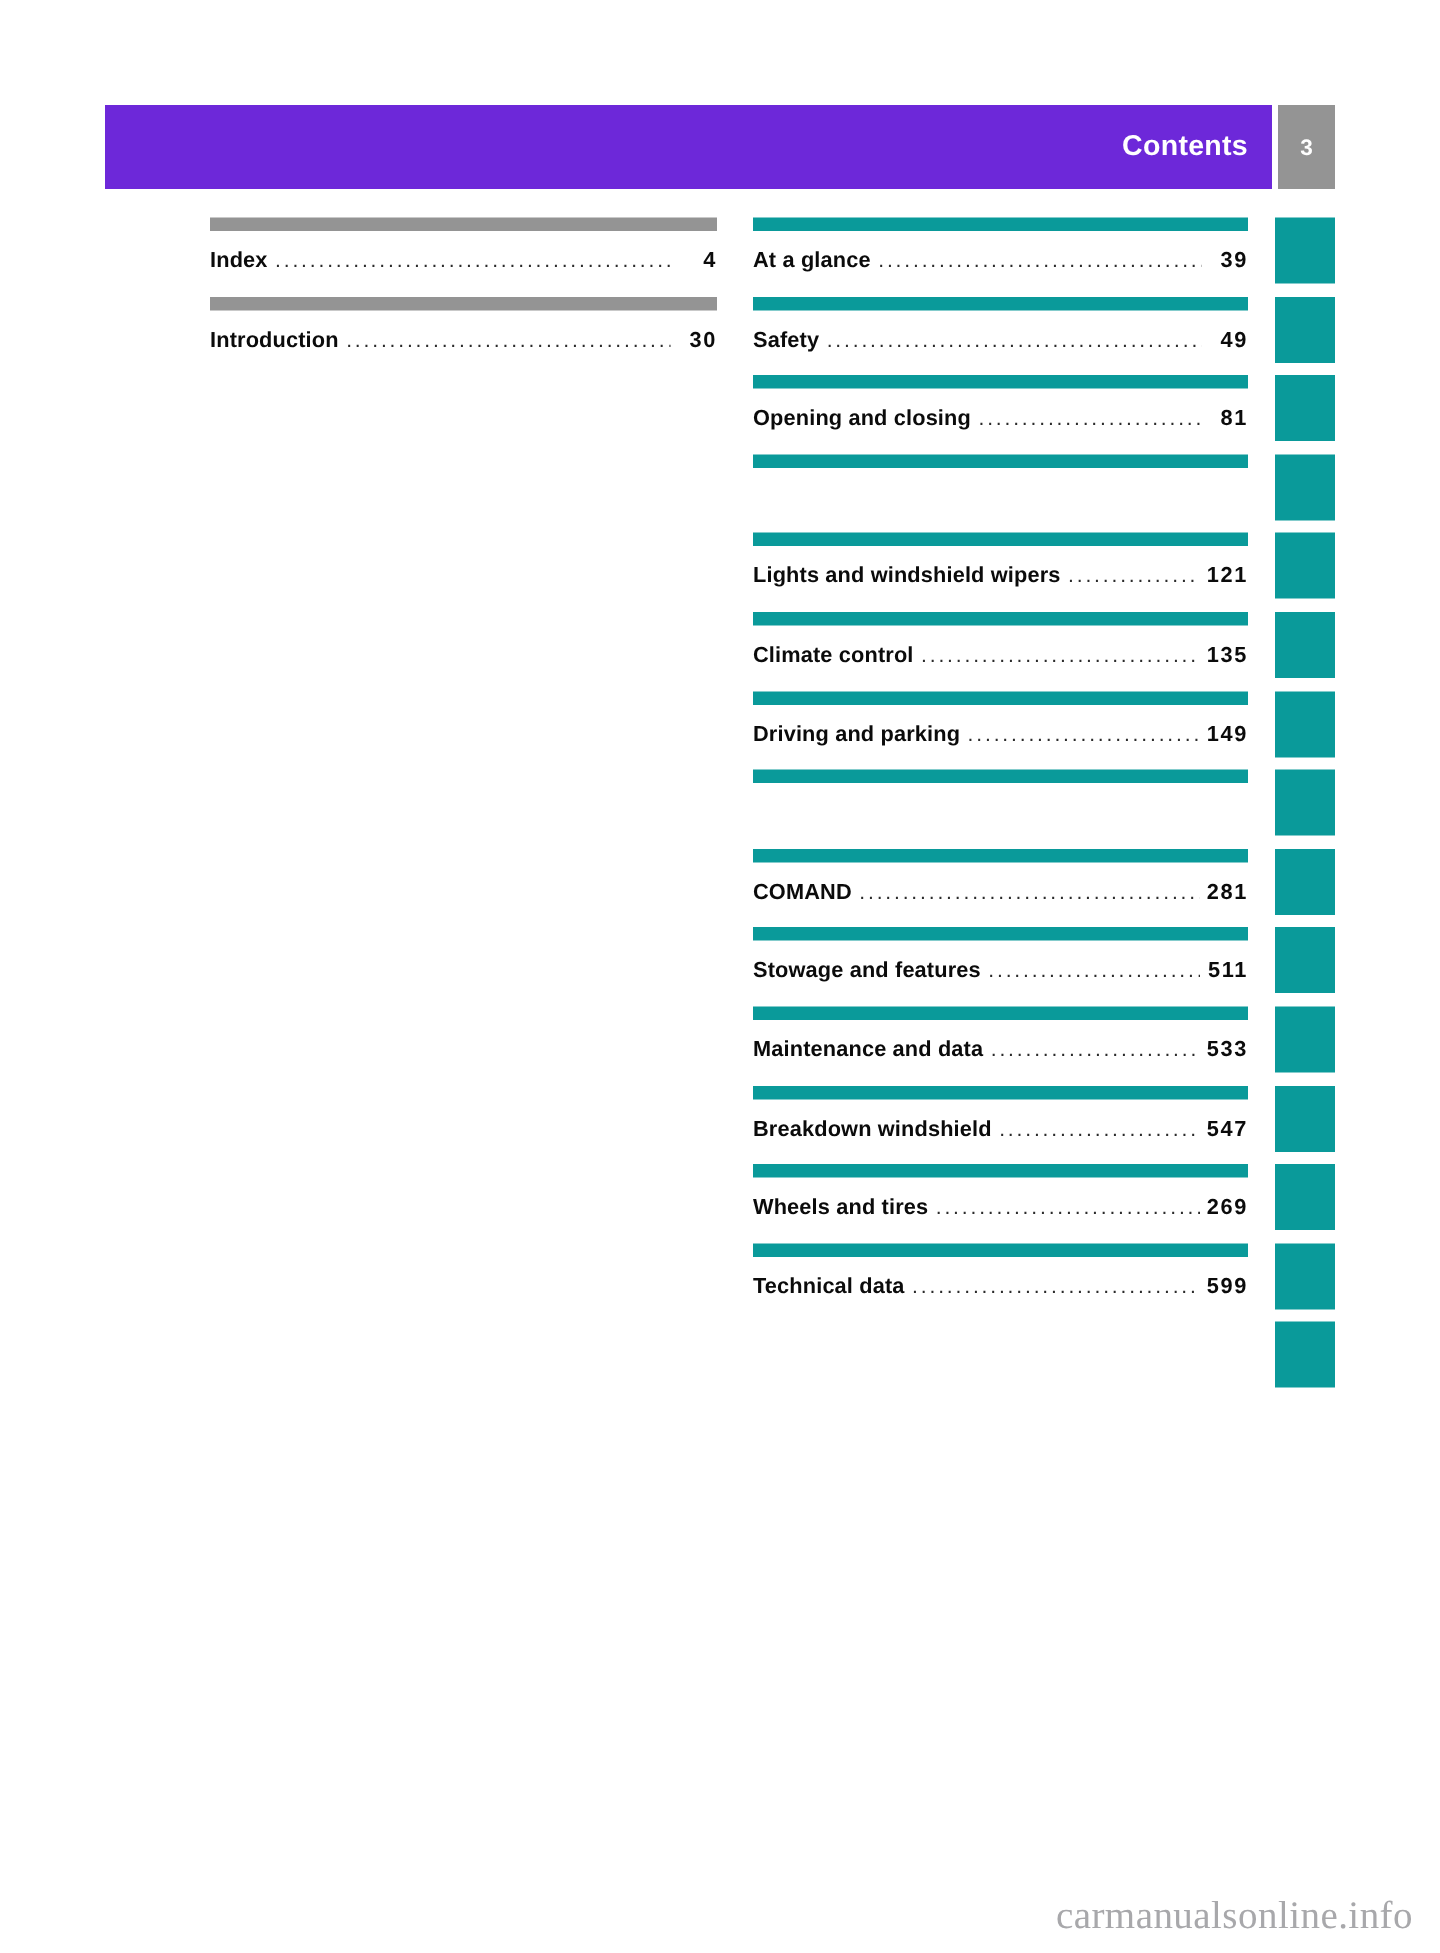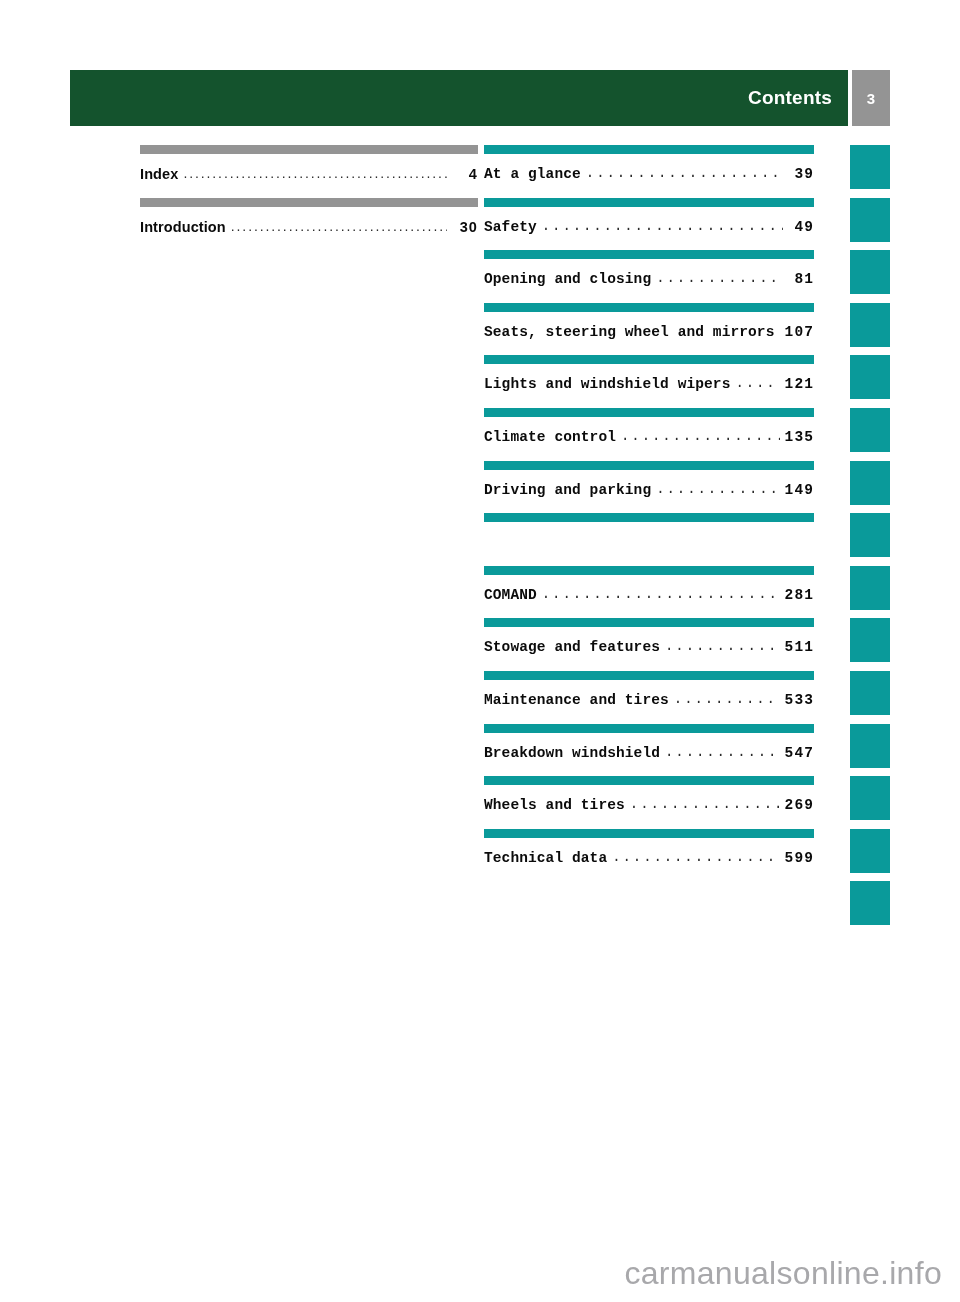--- a/index.html
+++ b/index.html
@@ -20,21 +20,21 @@
     position: absolute;
     left: 70px;
     top: 70px;
     width: 820px;
     height: 56px;
     display: flex;
     align-items: stretch;
   }
   .header-bar {
     flex: 1 1 auto;
-    background: #14532d;
+    background: #6d28d9;
     display: flex;
     align-items: center;
     justify-content: flex-end;
     padding-right: 16px;
     box-sizing: border-box;
   }
   .header-title {
     color: #ffffff;
     font-size: 19px;
     font-weight: bold;
@@ -62,21 +62,21 @@
     left: 0;
     top: 145px;
     width: 960px;
   }
 
   .col {
     position: absolute;
     top: 0;
   }
   .col-left  { left: 140px; width: 338px; }
-  .col-right { left: 484px; width: 330px; font-family: Liberation Mono, monospace; }
+  .col-right { left: 502px; width: 330px; }
 
   
   .toc-entry {
     position: relative;
     height: 52.6px;
     box-sizing: border-box;
   }
   .toc-rule {
     height: 9px;
     width: 100%;
@@ -133,24 +133,24 @@
     width: 40px;
     height: 44px;
     background: #0a9a9a;
   }
 
   
   .watermark {
     position: absolute;
     right: 18px;
     bottom: 10px;
-    font-size: 32px;
+    font-size: 26px;
     color: #a8a8ab;
     letter-spacing: 0.3px;
-    font-family: Liberation Sans, sans-serif;
+    font-family: Liberation Serif, serif;
     margin-left: 12px;
   }
 </style>
 </head>
 <body>
 
 <div class="header">
   <div class="header-bar">
     <span class="header-title">Contents</span>
   </div>
@@ -199,25 +199,20 @@
       <div class="toc-entry">
         <div class="toc-rule teal"></div>
         <div class="toc-line">
           <span class="toc-label">Opening and closing</span>
           <span class="toc-dots"></span>
           <span class="toc-page">81</span>
         </div>
       </div>
       <div class="toc-entry">
         <div class="toc-rule teal"></div>
-        <div class="toc-line">
-          <span class="toc-label">Seats, steering wheel and mirrors</span>
-          <span class="toc-dots"></span>
-          <span class="toc-page">107</span>
-        </div>
       </div>
       <div class="toc-entry">
         <div class="toc-rule teal"></div>
         <div class="toc-line">
           <span class="toc-label">Lights and windshield wipers</span>
           <span class="toc-dots"></span>
           <span class="toc-page">121</span>
         </div>
       </div>
       <div class="toc-entry">
@@ -251,21 +246,21 @@
         <div class="toc-rule teal"></div>
         <div class="toc-line">
           <span class="toc-label">Stowage and features</span>
           <span class="toc-dots"></span>
           <span class="toc-page">511</span>
         </div>
       </div>
       <div class="toc-entry">
         <div class="toc-rule teal"></div>
         <div class="toc-line">
-          <span class="toc-label">Maintenance and tires</span>
+          <span class="toc-label">Maintenance and data</span>
           <span class="toc-dots"></span>
           <span class="toc-page">533</span>
         </div>
       </div>
       <div class="toc-entry">
         <div class="toc-rule teal"></div>
         <div class="toc-line">
           <span class="toc-label">Breakdown windshield</span>
           <span class="toc-dots"></span>
           <span class="toc-page">547</span>

